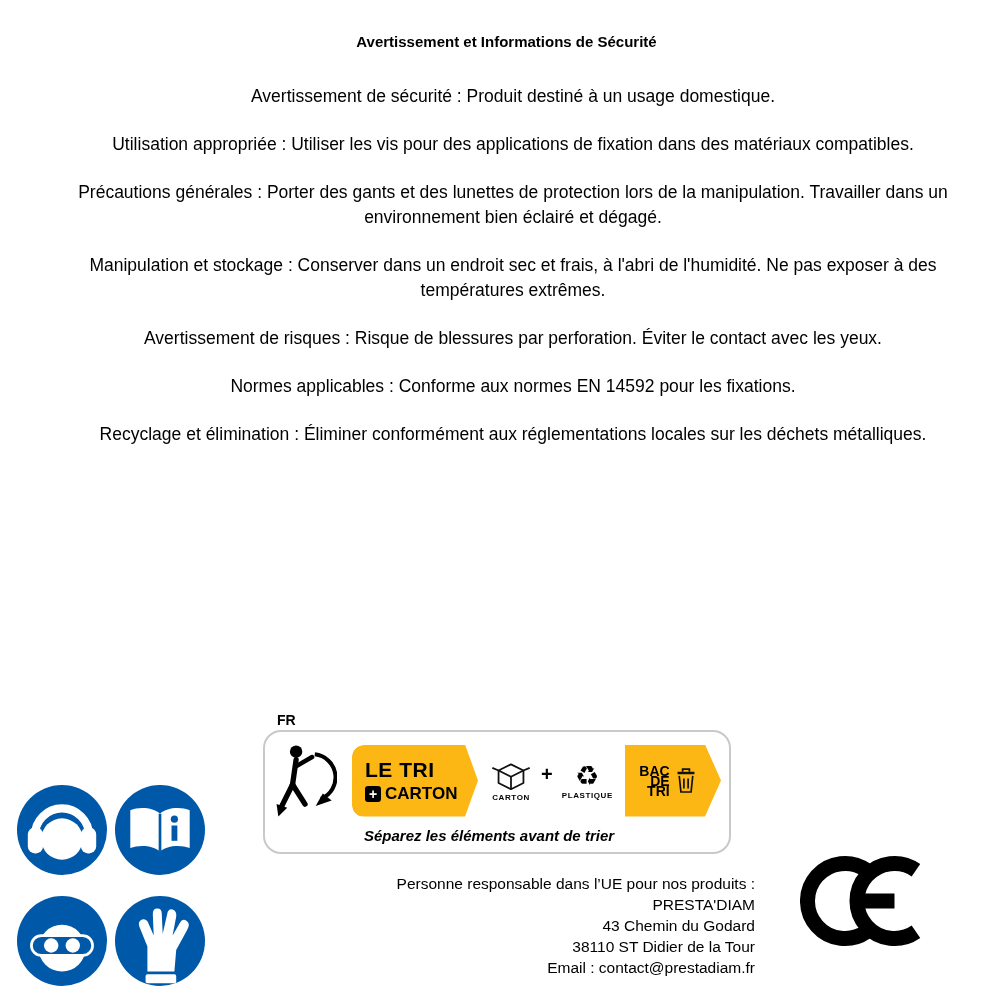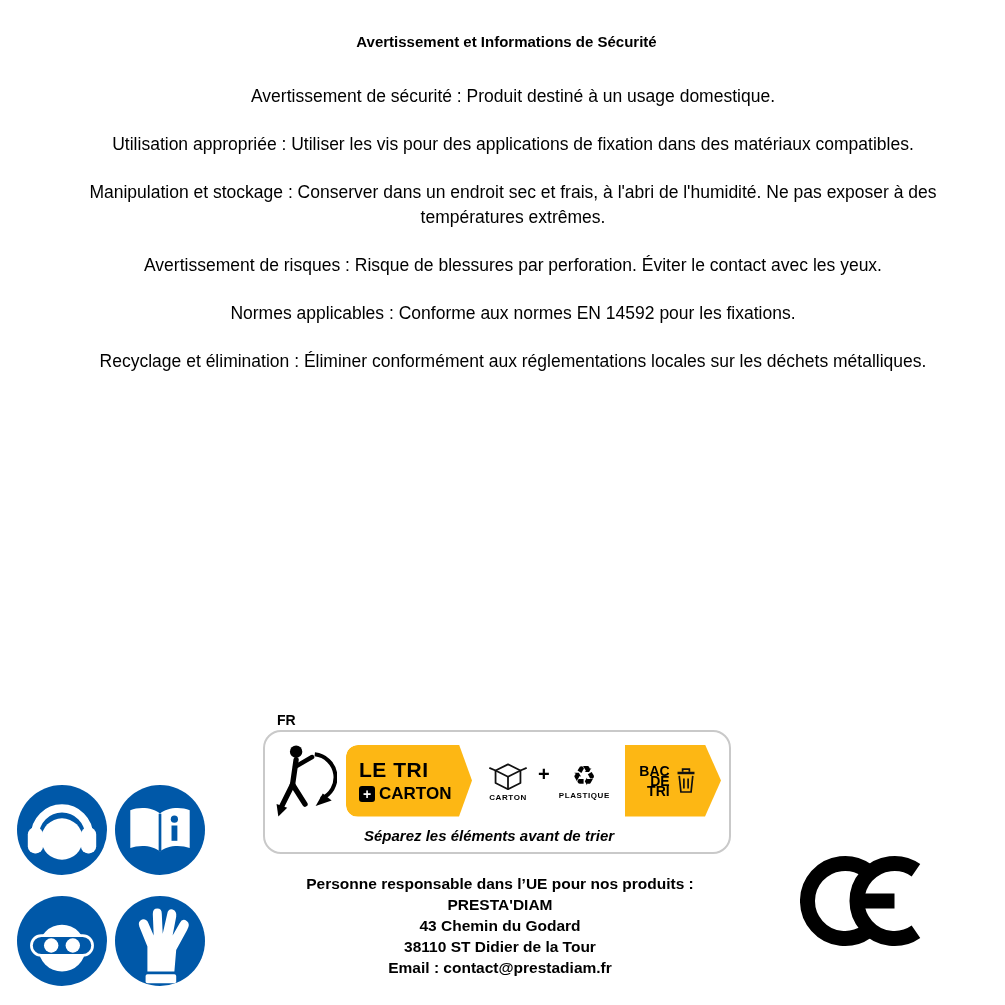--- a/index.html
+++ b/index.html
@@ -39,21 +39,21 @@
     font-size: 14px; font-weight: bold; padding-left: 8px;
   }
   .triman-box {
     position: absolute; left: 263px; top: 730px;
     width: 468px; height: 124px;
     border: 2px solid #c9c9c9; border-radius: 18px;
     background: #fff; box-sizing: border-box;
     padding: 5px 8px 2px 8px;
     display: flex; flex-direction: column;
   }
-  .triman-row { display: flex; align-items: center; gap: 9px; flex: 1; min-height: 0; }
+  .triman-row { display: flex; align-items: center; gap: 15px; flex: 1; min-height: 0; }
   .triman-logo { width: 64px; height: 76px; flex: 0 0 auto; }
   .banner {
     flex: 1; height: 72px; background: #fff; border-radius: 12px;
     display: flex; align-items: stretch; overflow: hidden; position: relative;
   }
   .yellow-left {
     background: #FDB714; width: 126px; box-sizing: border-box;
     border-radius: 12px 0 0 12px;
     clip-path: polygon(0 0, calc(100% - 13px) 0, 100% 50%, calc(100% - 13px) 100%, 0 100%);
     display: flex; flex-direction: column; justify-content: center;
@@ -83,34 +83,35 @@
   .bac-text { font-size: 14px; font-weight: bold; line-height: 10px; text-align: right; }
   .tagline {
     height: 26px; line-height: 24px;
     font-size: 15px; font-weight: bold; font-style: italic;
     text-align: center; padding-right: 16px;
   }
 
   
   .address {
     position: absolute; left: 245px; top: 873px; width: 510px;
-    text-align: center; font-size: 15.5px; font-weight: bold; line-height: 21px;
+    text-align: right; font-size: 15.5px; font-weight: normal; line-height: 21px;
   }
 
   
   .ce { position: absolute; left: 800px; top: 853px; }
 </style>
 </head>
 <body>
 
 <h1 class="title">Avertissement et Informations de Sécurité</h1>
 
 <div class="content">
   <p>Avertissement de sécurité : Produit destiné à un usage domestique.</p>
   <p>Utilisation appropriée : Utiliser les vis pour des applications de fixation dans des matériaux compatibles.</p>
+  <p>Précautions générales : Porter des gants et des lunettes de protection lors de la manipulation. Travailler dans un environnement bien éclairé et dégagé.</p>
   <p>Manipulation et stockage : Conserver dans un endroit sec et frais, à l'abri de l'humidité. Ne pas exposer à des températures extrêmes.</p>
   <p>Avertissement de risques : Risque de blessures par perforation. Éviter le contact avec les yeux.</p>
   <p>Normes applicables : Conforme aux normes EN 14592 pour les fixations.</p>
   <p>Recyclage et élimination : Éliminer conformément aux réglementations locales sur les déchets métalliques.</p>
 </div>
 
 <div class="icons-grid">
   <div class="icon-circle">
     <svg viewBox="0 0 100 100">
       <path d="M 20 56 A 30 30 0 0 1 80 56" fill="none" stroke="#fff" stroke-width="9" stroke-linecap="round"></path>

